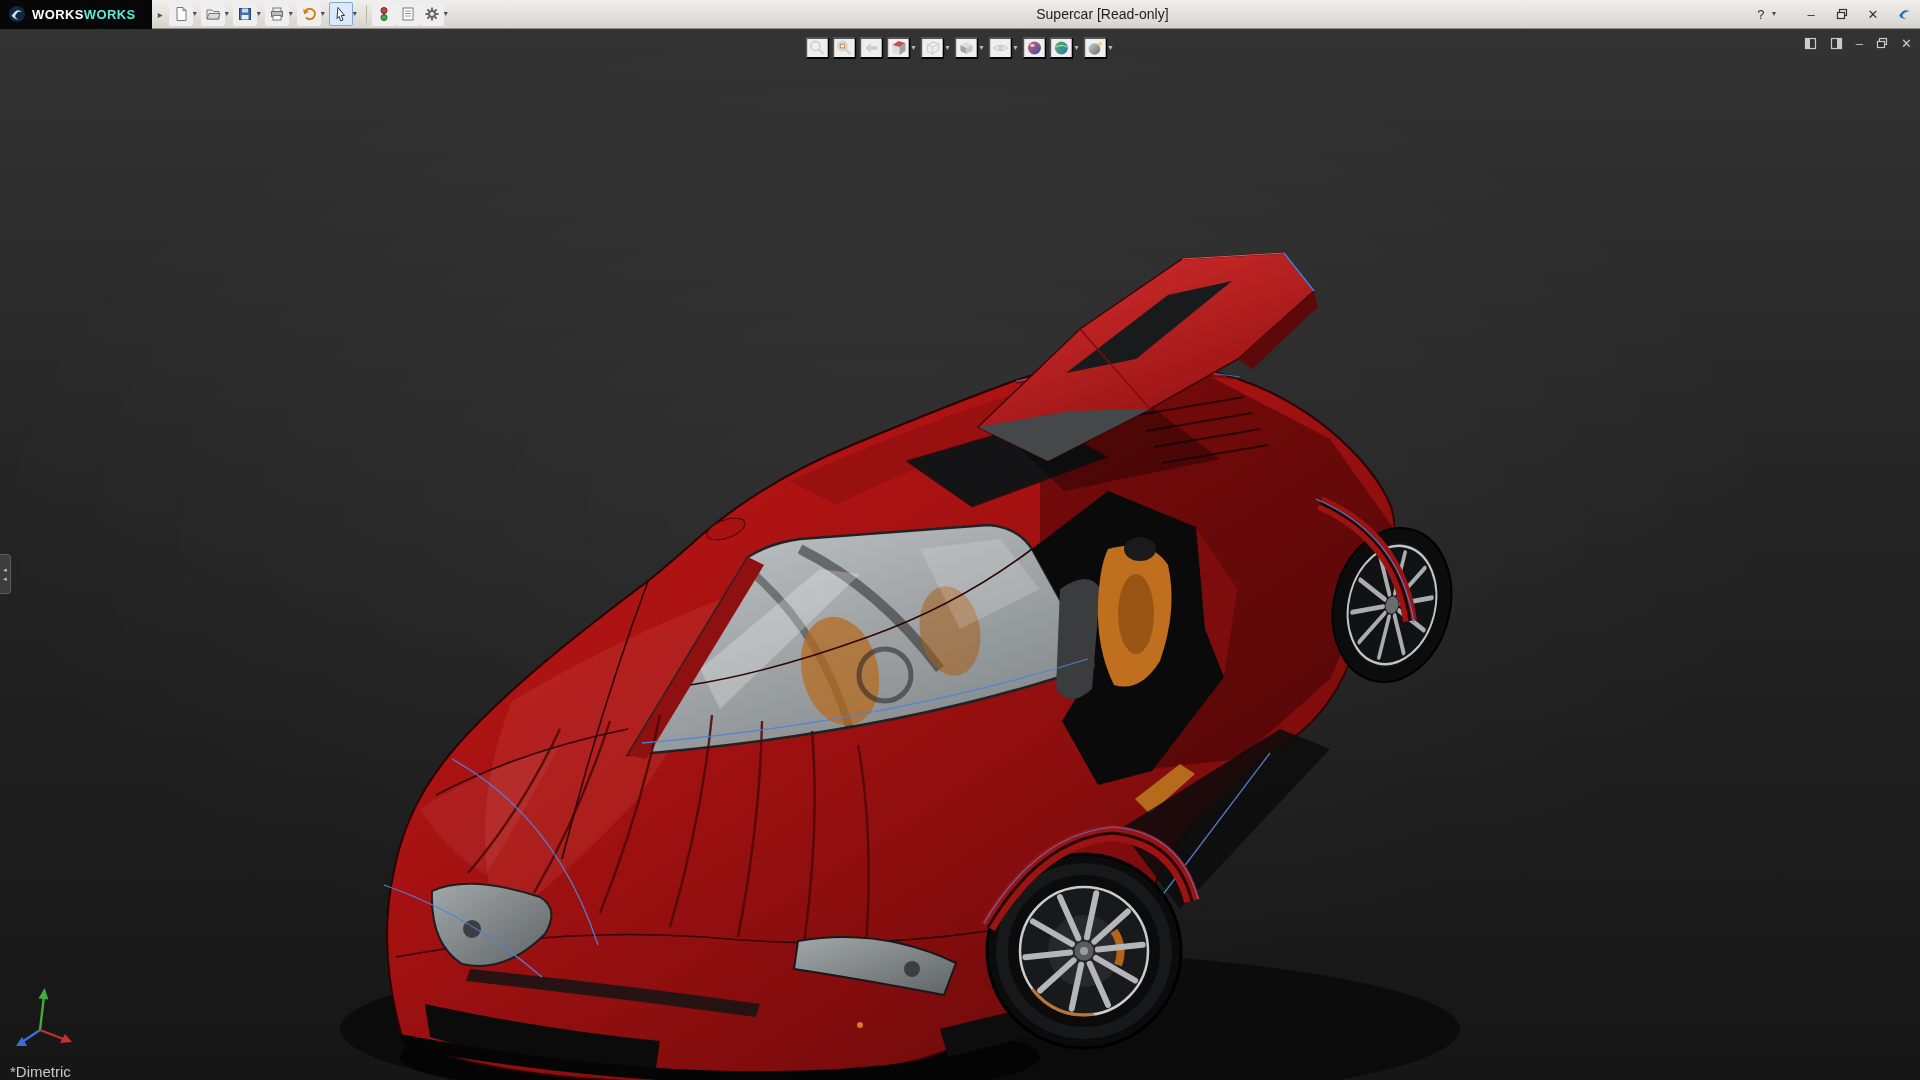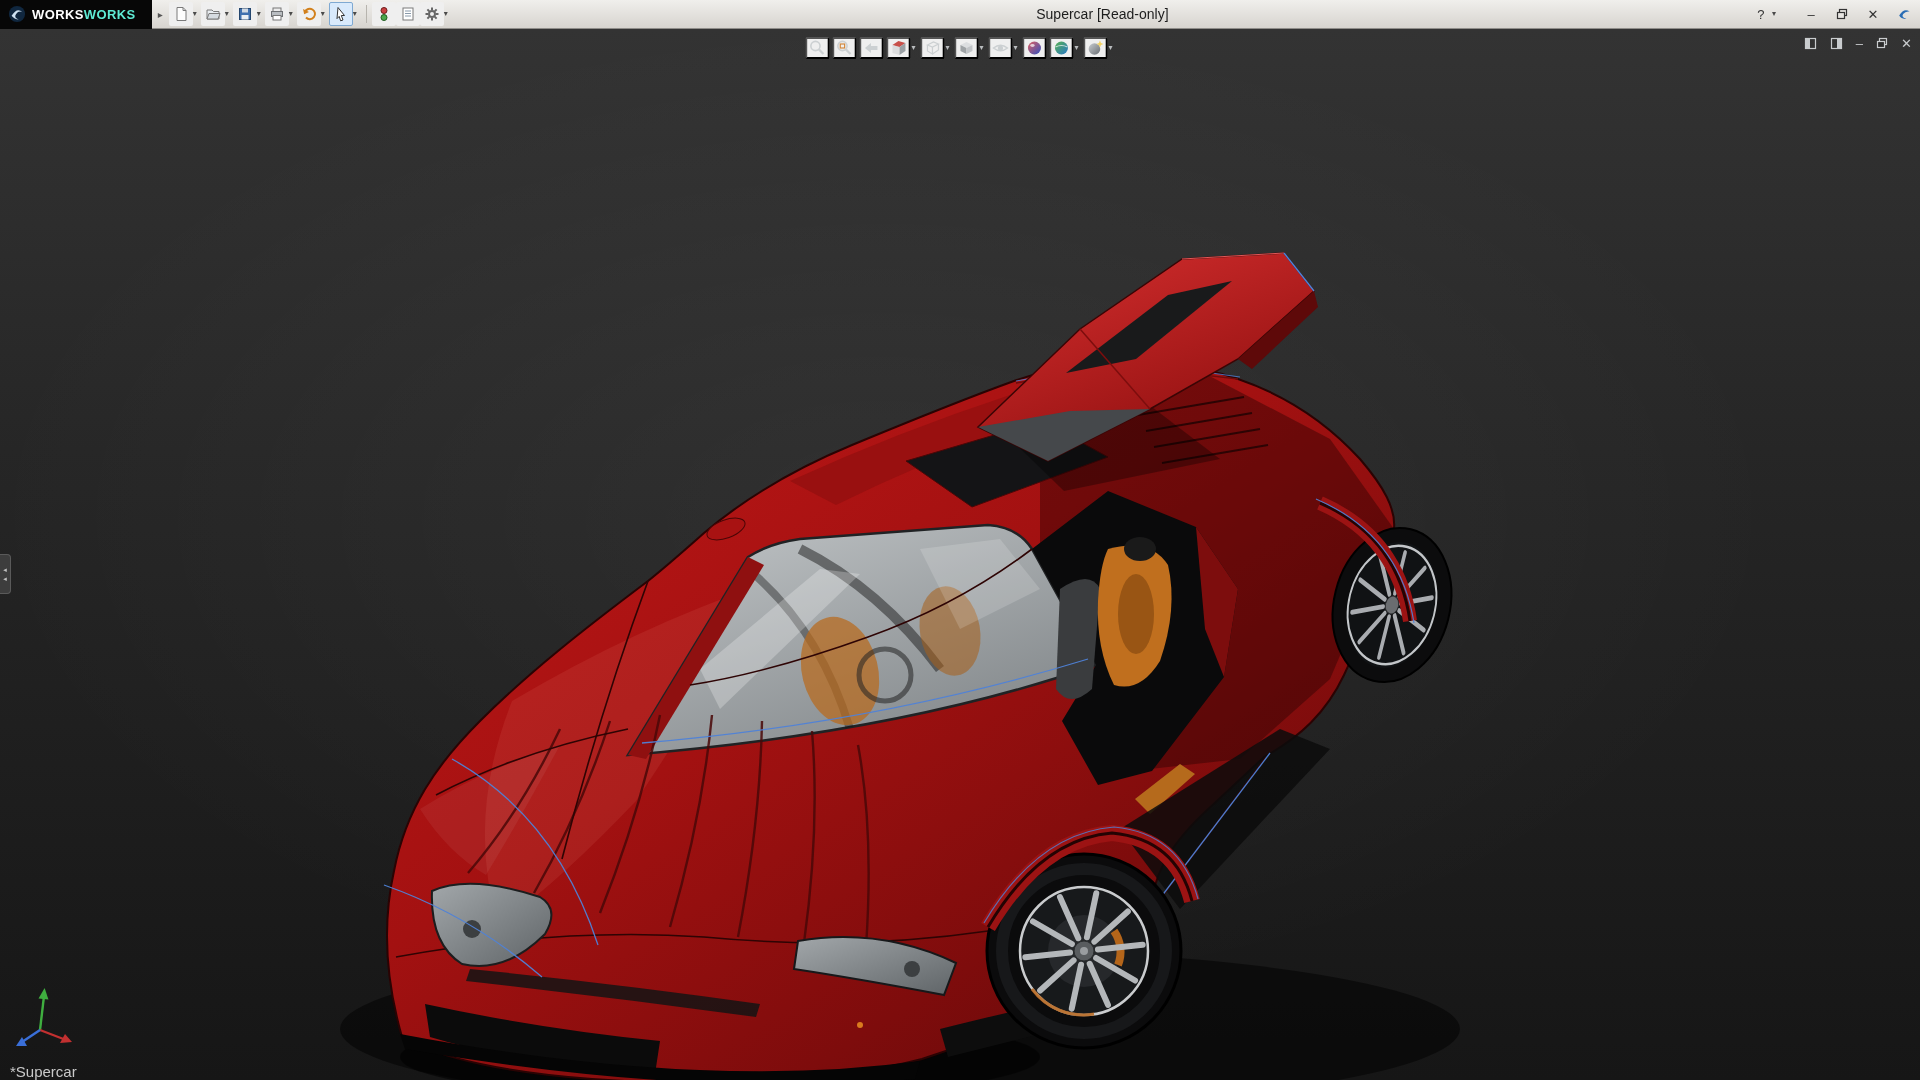--- a/index.html
+++ b/index.html
@@ -510,14 +510,14 @@
     <svg width="72" height="70" viewBox="0 0 72 70">
       <line x1="30" y1="50" x2="34" y2="16" stroke="#3fae3f" stroke-width="2.4"></line>
       <path d="M34 8 L29 19 L39 19 Z" fill="#3fae3f" transform="rotate(6 34 14)"></path>
       <line x1="30" y1="50" x2="56" y2="60" stroke="#c23030" stroke-width="2.4"></line>
       <path d="M62 62 L50 63 L55 54 Z" fill="#c23030"></path>
       <line x1="30" y1="50" x2="12" y2="62" stroke="#3a6fd8" stroke-width="2.4"></line>
       <path d="M6 66 L17 66 L12 57 Z" fill="#3a6fd8"></path>
     </svg>
   </div>
 
-  <div class="view-label">*Supercar</div>
+  <div class="view-label">*Dimetric</div>
 </div>
 
 </body></html>

